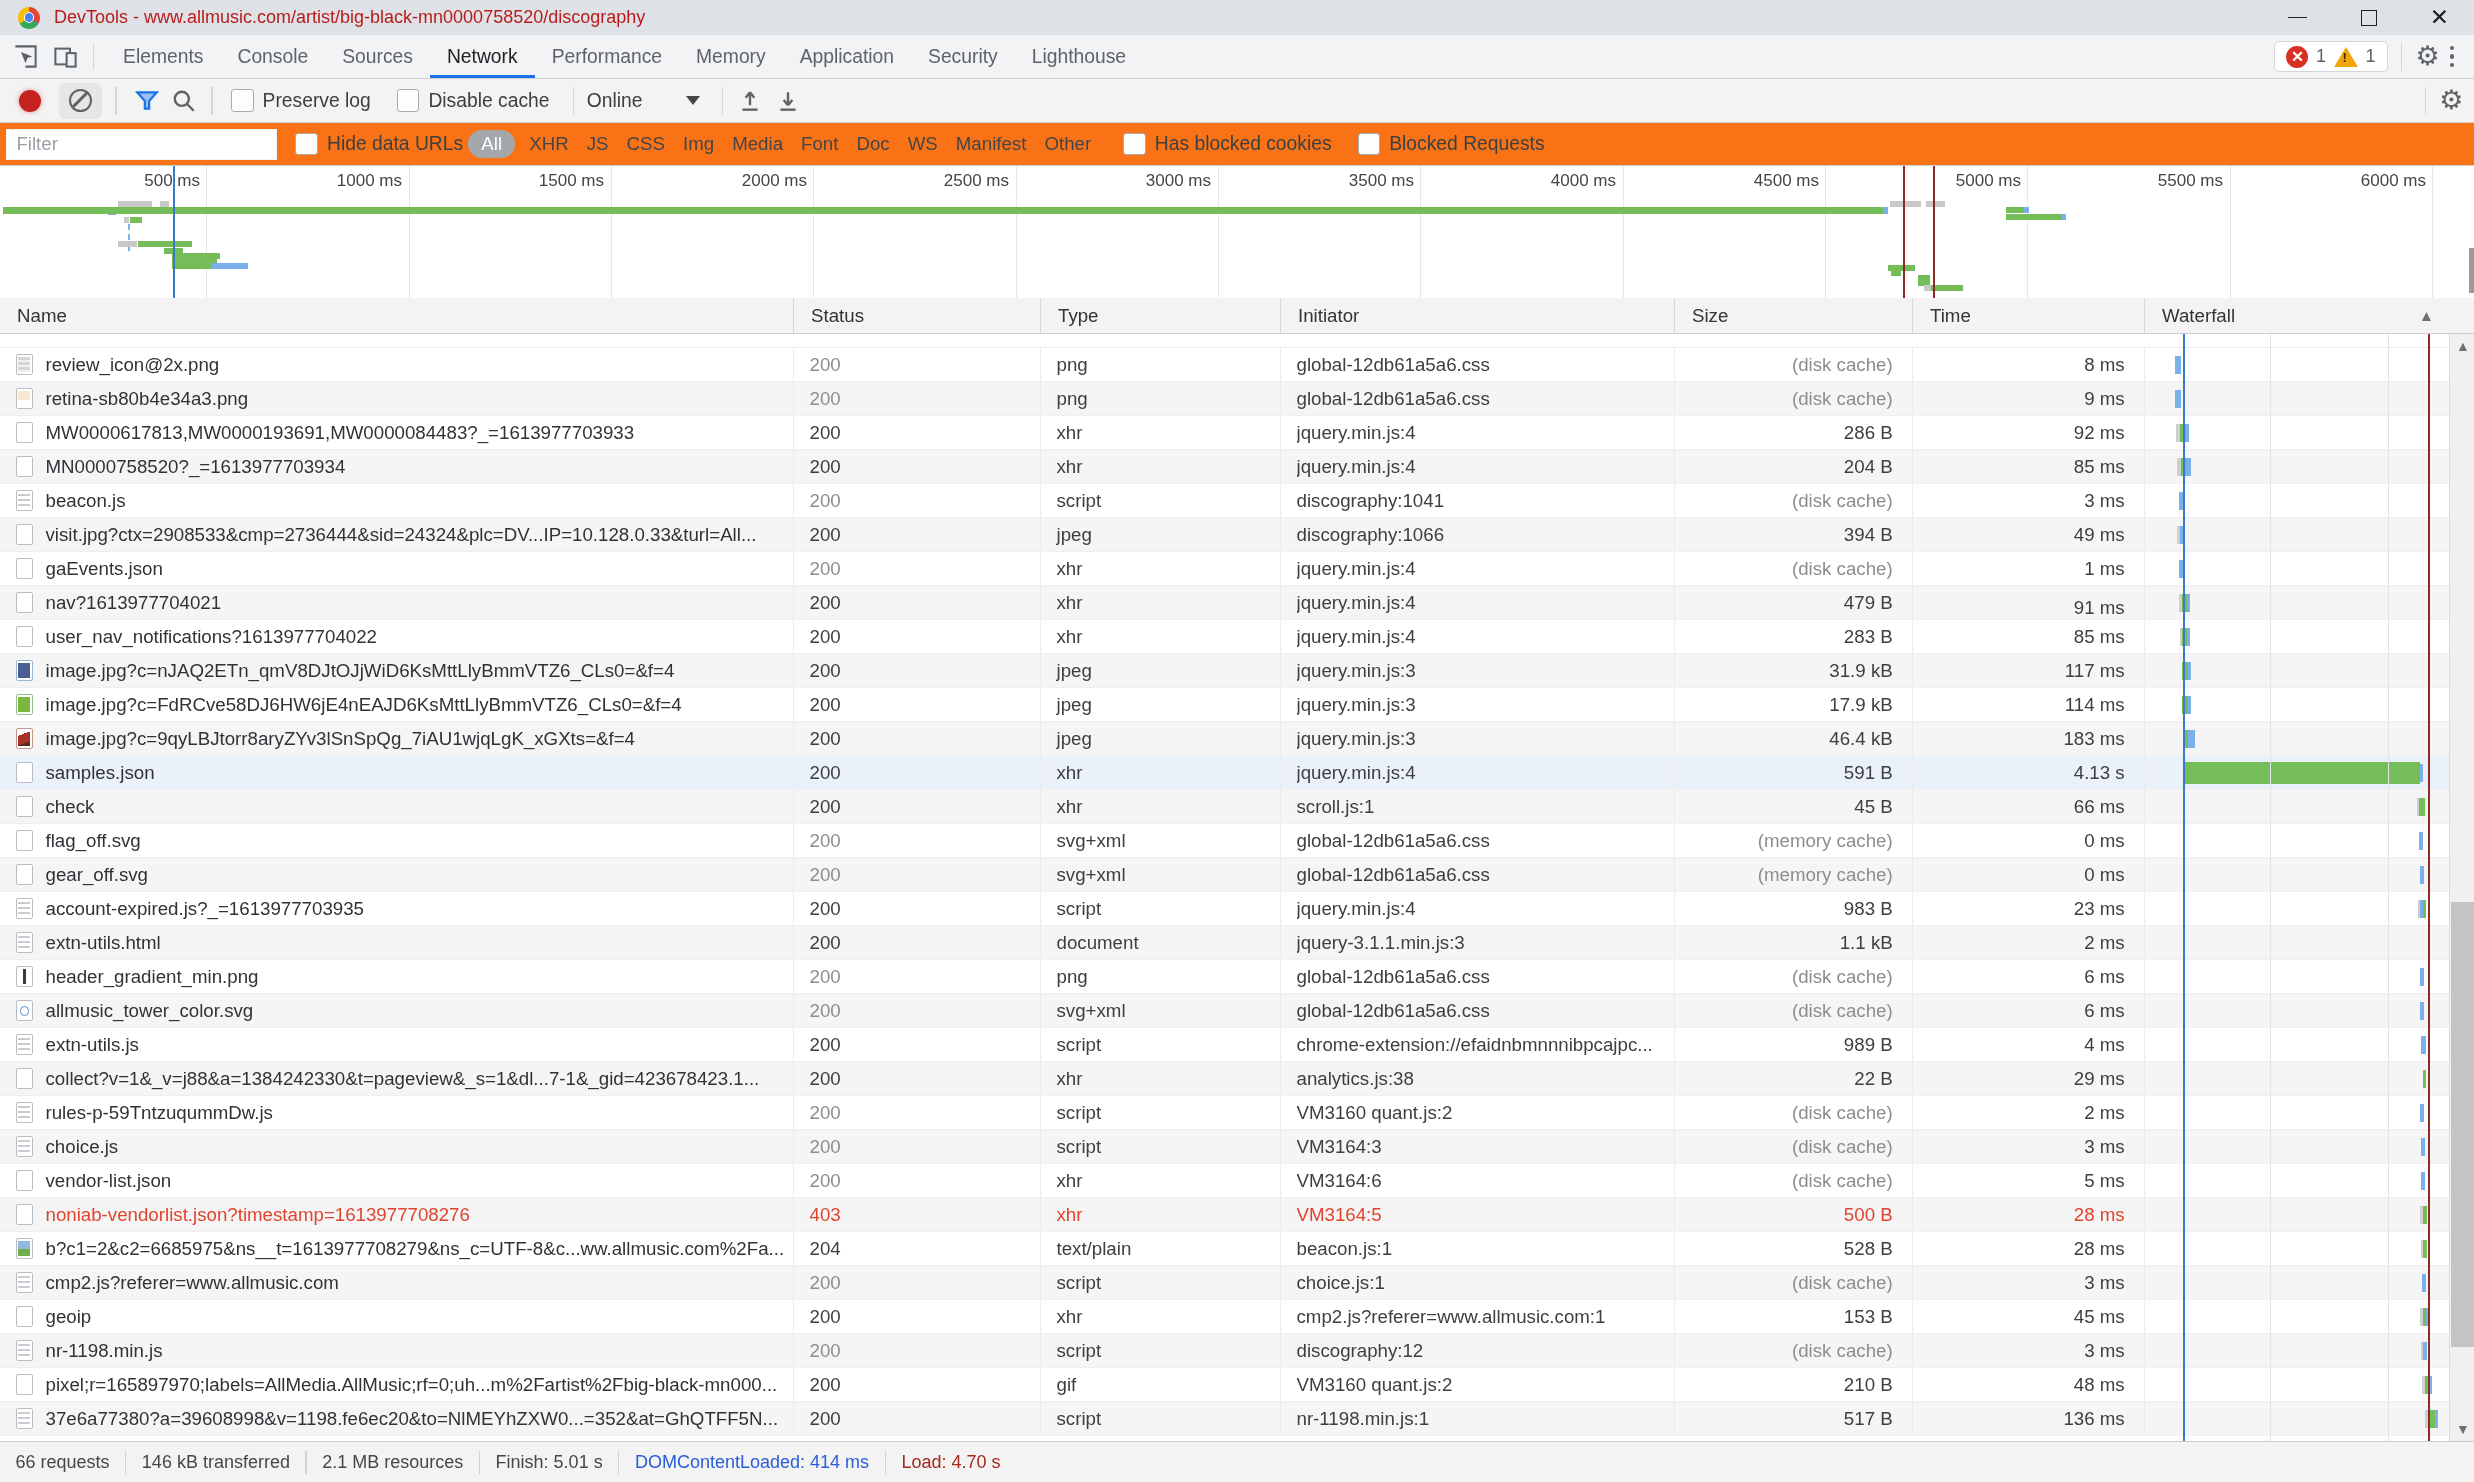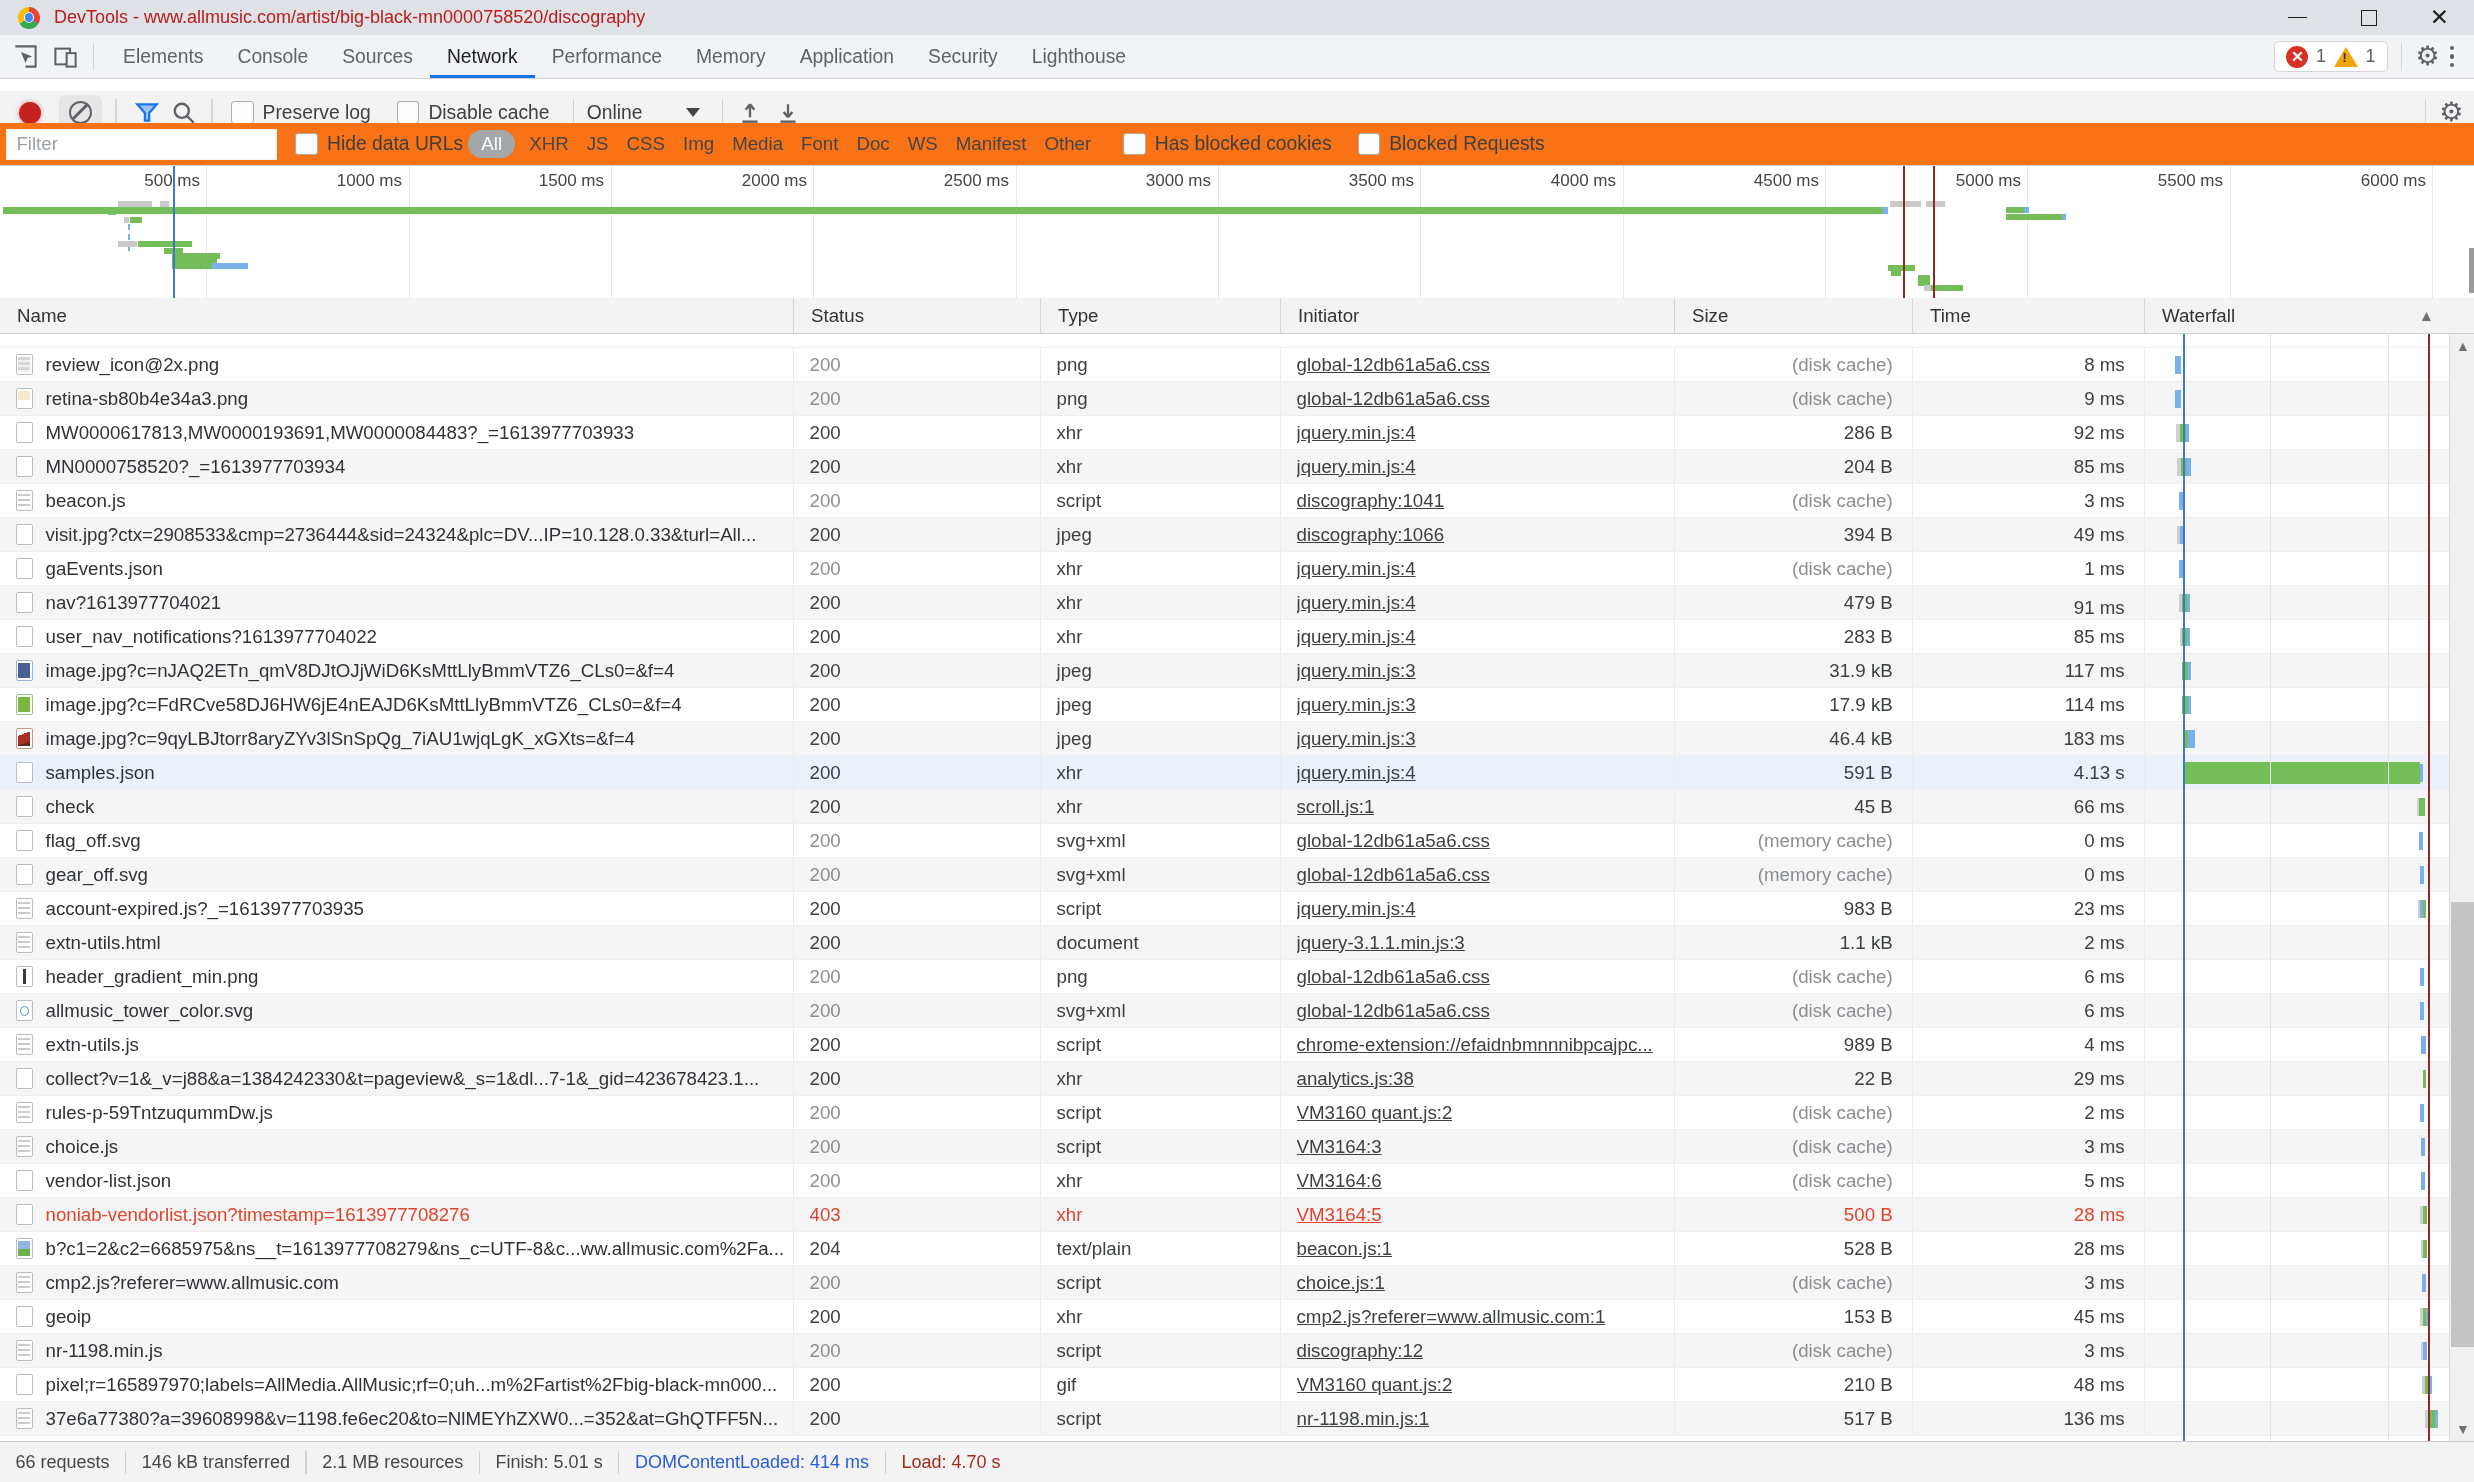--- a/index.html
+++ b/index.html
@@ -33,21 +33,21 @@
       display:flex;align-items:center;justify-content:center;}
   .warn-tri{width:0;height:0;border-left:12.2px solid transparent;border-right:12.2px solid transparent;
       border-bottom:20.6px solid #f2a60d;position:relative;}
   .warn-tri::after{content:"!";position:absolute;left:-3.2px;top:3.9px;font-size:13px;font-weight:bold;color:#3c2c00;}
   .badge-count{font-size:18px;color:#5f6368;}
   .vsep{width:1.3px;height:28px;background:#d4d6d9;margin:0 13px;}
   .gear{font-size:27px;color:#5f6368;line-height:1;}
   .kebab{display:flex;flex-direction:column;gap:3.9px;padding:0 10.3px;}
   .kebab span{width:4.5px;height:4.5px;border-radius:50%;background:#5f6368;}
   
-  #nettoolbar{left:0;top:91px;width:2475px;height:44px;background:#f3f3f3;border-bottom:1.3px solid #d0d0d0;
+  #nettoolbar{left:0;top:79px;width:2475px;height:44px;background:#f3f3f3;border-bottom:1.3px solid #d0d0d0;
       display:flex;align-items:center;box-sizing:border-box;}
   #record-dot{width:22px;height:22px;border-radius:50%;background:#c5221f;margin-left:19.3px;box-shadow:0 0 5.2px rgba(197,34,31,.45);}
   #clear-btn{width:43px;height:36px;background:#e6e6e6;border-radius:6.4px;margin-left:18px;
       display:flex;align-items:center;justify-content:center;}
   .nosign{width:19.3px;height:19.3px;border:2.6px solid #5f6368;border-radius:50%;position:relative;}
   .nosign::after{content:"";position:absolute;left:-1.3px;top:7px;width:20.6px;height:2.6px;background:#5f6368;transform:rotate(-45deg);}
   .chk{width:20.6px;height:20.6px;border:1.3px solid #ababab;border-radius:3.2px;background:#fdfdfd;flex:none;}
   .tool-label{font-size:19.3px;color:#3c4043;margin-left:9px;}
   .tool-group{display:flex;align-items:center;}
   #online-select{display:flex;align-items:center;font-size:19.3px;color:#3c4043;}
@@ -75,21 +75,21 @@
   .sliver{height:13px;background:#fff;border-bottom:0.6px solid #ededed;}
   .nrow{display:flex;height:34px;box-sizing:border-box;border-bottom:0.6px solid #efefef;background:#fff;font-size:18.7px;}
   .nrow.stripe{background:#f5f5f5;}
   .nrow.hl{background:#ebf1fb;}
   .cell{display:flex;align-items:center;box-sizing:border-box;flex:none;overflow:hidden;white-space:nowrap;
       border-right:0.6px solid #ececec;padding-left:15.5px;}
   .cell.num{justify-content:flex-end;padding-right:19.3px;padding-left:0;}
   .c-name{color:#2f3337;}
   .dim{color:#8a8e92;}
   .err{color:#e0442e;}
-  .init-link{text-decoration:underline;color:inherit;overflow:hidden;white-space:nowrap;text-overflow:ellipsis;}
+  .init-link{color:inherit;overflow:hidden;white-space:nowrap;text-overflow:ellipsis;}
   .fic{width:17px;height:20.6px;border:1.3px solid #b9bdc1;border-radius:1.9px;background:#fff;margin-right:13px;
       flex:none;position:relative;box-sizing:border-box;}
   .fic.script::before{content:"";position:absolute;left:1.9px;right:1.9px;top:2.6px;bottom:2.6px;
       background:repeating-linear-gradient(#c9cdd2 0 1.9px,transparent 1.9px 5.2px);}
   .fic.img-gray::before{content:"";position:absolute;inset:1.9px;background:repeating-linear-gradient(#d6d6d6 0 2.6px,#f0f0f0 2.6px 5.2px);}
   .fic.img-pale::before{content:"";position:absolute;inset:1.9px;background:linear-gradient(#f6e7cf 60%,#fff 40%);}
   .fic.img-blue{border-color:#9ab4d8;}  .fic.img-blue::before{content:"";position:absolute;inset:1.9px;background:#4a5f94;}
   .fic.img-green{border-color:#9cc08a;} .fic.img-green::before{content:"";position:absolute;inset:1.9px;background:#7bb63f;}
   .fic.img-red{border-color:#c09a8a;}  .fic.img-red::before{content:"";position:absolute;inset:1.9px;background:linear-gradient(160deg,#fff 25%,#a93226 25% 75%,#5d2d18 75%);}
   .fic.img-bar::before{content:"";position:absolute;left:6.4px;top:1.9px;bottom:1.9px;width:3.2px;background:#3a3a3a;}

